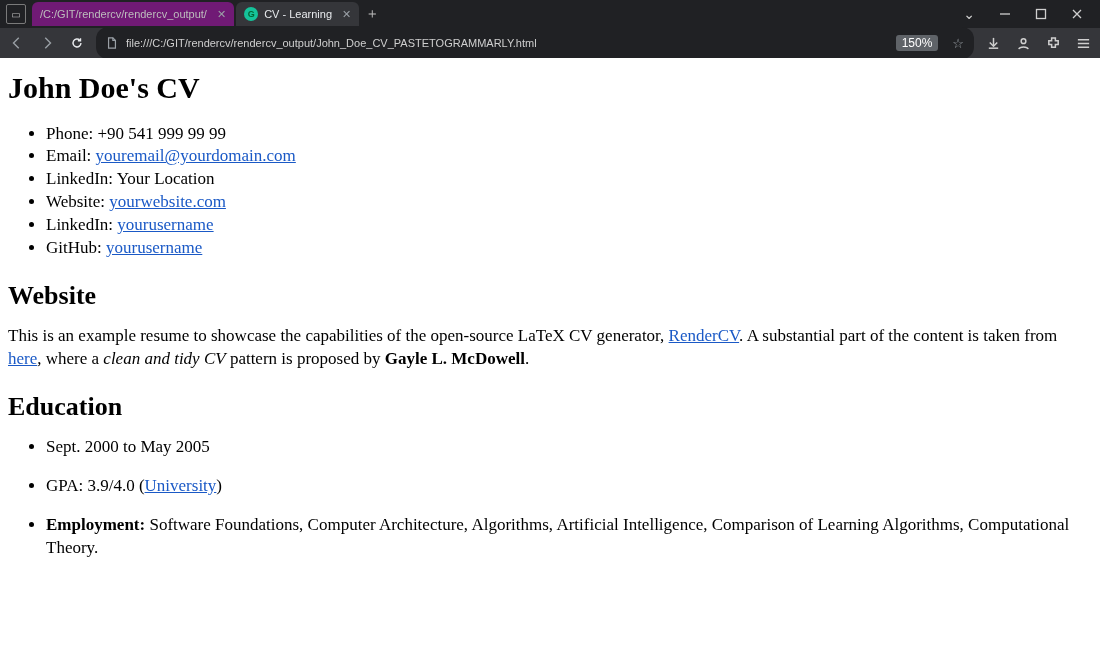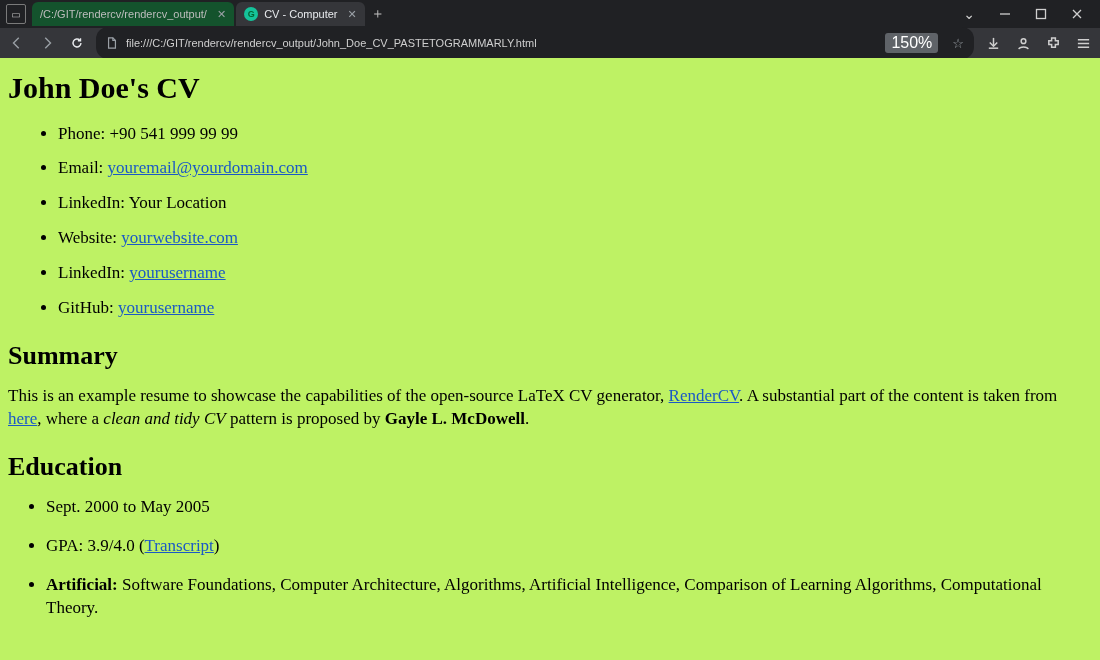--- a/index.html
+++ b/index.html
@@ -1,55 +1,55 @@
 <!DOCTYPE html>
 <html><head>
 <meta charset="utf-8">
 <style>
   html,body{margin:0;padding:0;height:100%;width:100%;font-family:"Segoe UI",Arial,sans-serif;background:#202124;overflow:hidden;}
   .window{width:1100px;height:660px;position:relative;background:#202124;color:#e8eaed;}
   
   .tabstrip{display:flex;align-items:center;height:28px;background:#202124;padding:0 6px;gap:2px;}
   .tabstrip .winicon{width:18px;height:18px;border:1px solid #7a7a7a;border-radius:2px;display:flex;align-items:center;justify-content:center;font-size:10px;color:#bdbdbd;margin-right:4px;}
   .tab{display:flex;align-items:center;height:24px;max-width:200px;padding:0 8px;font-size:11px;border-radius:6px 6px 0 0;gap:6px;white-space:nowrap;overflow:hidden;}
-  .tab.inactive{background:#14532d;color:#bdbdbd;}
+  .tab.inactive{background:#701a75;color:#bdbdbd;}
   .tab.active{background:#35363a;color:#e8eaed;}
   .tab .favicon{width:14px;height:14px;border-radius:50%;display:flex;align-items:center;justify-content:center;font-size:9px;font-weight:bold;}
   .tab .favicon.gram{background:#15c39a;color:#063;}
   .tab .closex{font-size:11px;color:#9aa0a6;margin-left:4px;}
   .tab .title{overflow:hidden;text-overflow:ellipsis;}
   .newtab{width:22px;height:22px;display:flex;align-items:center;justify-content:center;color:#bdbdbd;font-size:14px;border-radius:4px;}
   .spacer{flex:1;}
   .wctrl{width:34px;height:24px;display:flex;align-items:center;justify-content:center;color:#cfcfcf;font-size:12px;}
   .wctrl.chev{font-size:14px;}
   .wctrl svg{width:12px;height:12px;stroke:#cfcfcf;stroke-width:1.3;fill:none;}
   
   .toolbar{display:flex;align-items:center;height:30px;background:#35363a;padding:0 6px;gap:8px;}
   .toolbar .navbtn{width:22px;height:22px;display:flex;align-items:center;justify-content:center;color:#9aa0a6;font-size:14px;}
   .toolbar .navbtn svg{width:14px;height:14px;stroke:#9aa0a6;stroke-width:1.6;fill:none;}
   .toolbar .navbtn.active svg{stroke:#e8eaed;}
   .addr{flex:1;display:flex;align-items:center;height:32px;background:#202124;border-radius:12px;padding:0 10px;gap:8px;font-size:11px;color:#cfcfcf;}
   .addr .fileicon{width:12px;height:12px;}
   .addr .fileicon svg{width:12px;height:12px;stroke:#9aa0a6;stroke-width:1.4;fill:none;}
   .addr .url{flex:1;white-space:nowrap;overflow:hidden;text-overflow:ellipsis;}
-  .zoomchip{background:#5f6368;color:#fff;font-size:16px;padding:1px 6px;border-radius:3px;margin-left:auto;}
+  .zoomchip{background:#5f6368;color:#fff;font-size:12px;padding:1px 6px;border-radius:3px;margin-left:auto;}
   .addr .star{color:#9aa0a6;font-size:13px;margin-left:6px;}
   .tbicon{width:22px;height:22px;display:flex;align-items:center;justify-content:center;}
   .tbicon svg{width:15px;height:15px;stroke:#cfcfcf;stroke-width:1.6;fill:none;}
   
-  .viewport{position:absolute;top:58px;left:0;right:0;bottom:0;background:#bef264;color:#000;overflow-y:scroll;}
+  .viewport{position:absolute;top:58px;left:0;right:0;bottom:0;background:#ffffff;color:#000;overflow-y:scroll;}
   .viewport::-webkit-scrollbar{width:14px;}
   .viewport::-webkit-scrollbar-track{background:#f1f1f1;}
   .viewport::-webkit-scrollbar-thumb{background:#c1c1c1;border-radius:2px;}
   .page{padding:4px 8px 40px 8px;font-family:"Times New Roman",Times,serif;font-size:17px;line-height:1.35;}
   .page h1{font-size:30px;font-weight:bold;margin:6px 0 14px 0;}
   .page h2{font-size:26px;font-weight:bold;margin:18px 0 12px 0;}
   .page h3{font-size:21px;font-weight:bold;margin:14px 0 10px 0;}
   .page ul{margin:4px 0 10px 0;padding-left:38px;}
-  .page ul li{margin:12px;}
+  .page ul li{margin:0;}
   .page ul.spaced li{margin:6px 0 16px 0;}
   .page a{color:#1a59c6;text-decoration:underline;}
   .page p{margin:8px 0 12px 0;}
   .it{font-style:italic;}
   .b{font-weight:bold;}
 </style>
 </head>
 <body>
 
 <div class="window">
@@ -57,21 +57,21 @@
   <div class="tabstrip">
     <div class="winicon">▭</div>
 
     <div class="tab inactive">
       <span class="title">/C:/GIT/rendercv/rendercv_output/</span>
       <span class="closex">✕</span>
     </div>
 
     <div class="tab active">
       <span class="favicon gram">G</span>
-      <span class="title">CV - Computer</span>
+      <span class="title">CV - Learning</span>
       <span class="closex">✕</span>
     </div>
 
     <div class="newtab">＋</div>
 
     <div class="spacer"></div>
 
     <div class="wctrl chev">⌄</div>
     <div class="wctrl">
       <svg viewBox="0 0 12 12">
@@ -152,29 +152,29 @@
 
       <ul>
         <li><span>Phone: </span><span>+90 541 999 99 99</span></li>
         <li><span>Email: </span><a href="#">youremail@yourdomain.com</a></li>
         <li><span>LinkedIn: </span><span>Your Location</span></li>
         <li><span>Website: </span><a href="#">yourwebsite.com</a></li>
         <li><span>LinkedIn: </span><a href="#">yourusername</a></li>
         <li><span>GitHub: </span><a href="#">yourusername</a></li>
       </ul>
 
-      <h2>Summary</h2>
+      <h2>Website</h2>
       <p>
         <span>This is an example resume to showcase the capabilities of the open-source LaTeX CV generator, </span><a href="#">RenderCV</a><span>. A substantial part of the content is taken from </span><a href="#">here</a><span>, where a </span><span class="it">clean and tidy CV</span><span> pattern is proposed by </span><span class="b">Gayle L. McDowell</span><span>.</span>
       </p>
 
       <h2>Education</h2>
       <ul class="spaced">
         <li>Sept. 2000 to May 2005</li>
-        <li><span>GPA: 3.9/4.0 (</span><a href="#">Transcript</a><span>)</span></li>
-        <li><span class="b">Artificial: </span><span>Software Foundations, Computer Architecture, Algorithms, Artificial Intelligence, Comparison of Learning Algorithms, Computational Theory.</span></li>
+        <li><span>GPA: 3.9/4.0 (</span><a href="#">University</a><span>)</span></li>
+        <li><span class="b">Employment: </span><span>Software Foundations, Computer Architecture, Algorithms, Artificial Intelligence, Comparison of Learning Algorithms, Computational Theory.</span></li>
       </ul>
 
 
     </div>
   </div>
 
 </div>
 
 </body></html>

